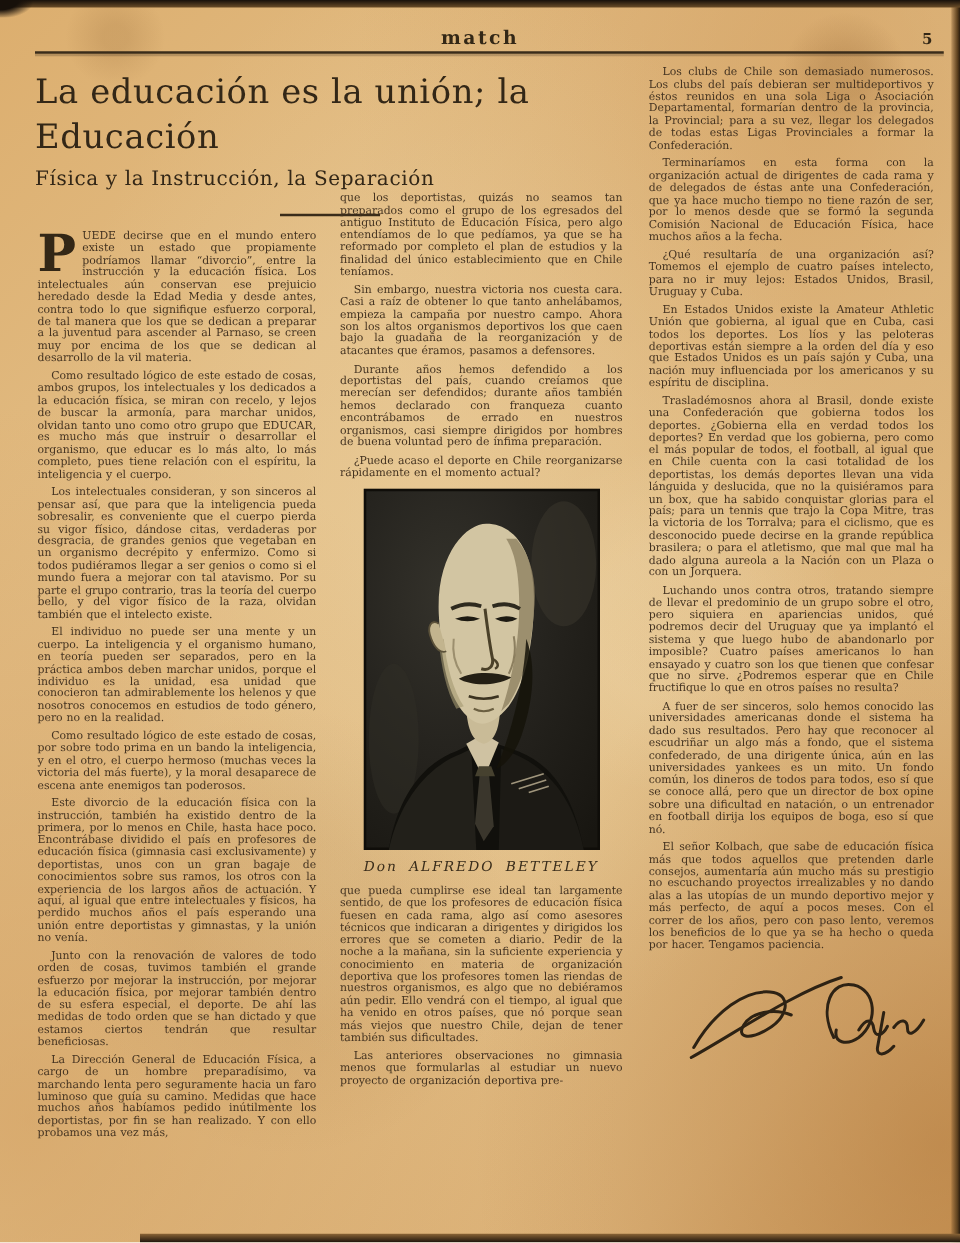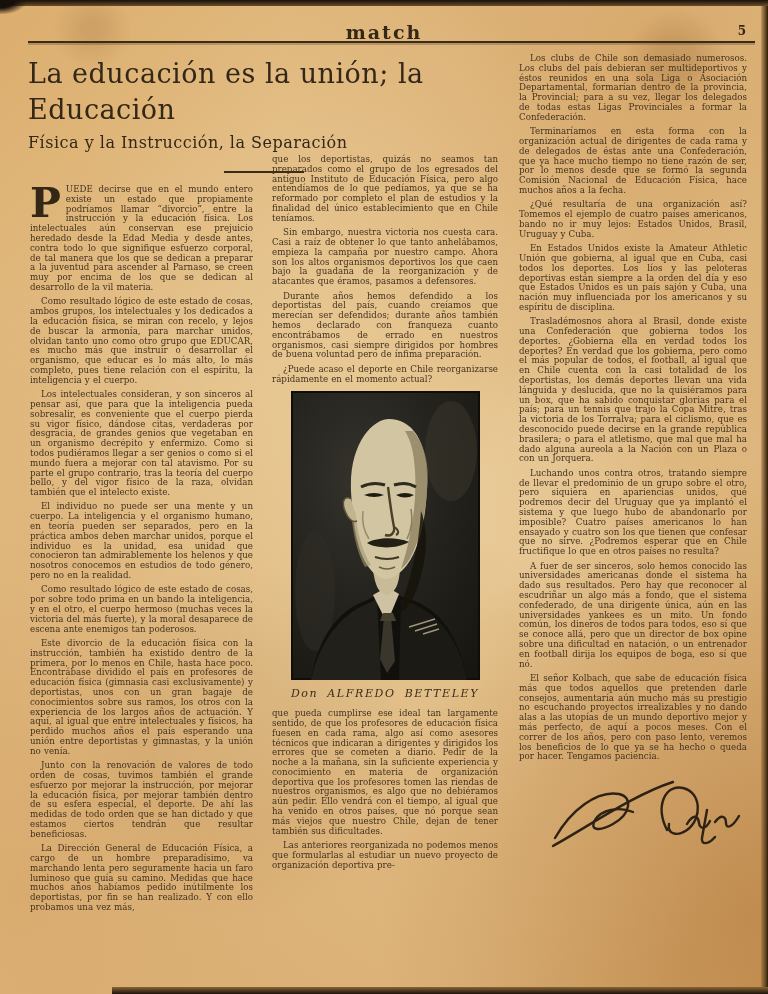--- a/index.html
+++ b/index.html
@@ -32,21 +32,21 @@
                  background:linear-gradient(#17100a, #6b4d28); z-index:5; }
   .edge-bottom { position:absolute; left:112px; right:0; bottom:0; height:7px;
                  background:linear-gradient(#8a6436, #1c130b); z-index:5; }
   .edge-right  { position:absolute; right:0; top:0; width:7px; height:994px;
                  background:linear-gradient(to right, rgba(120,80,40,.25), #5f421f 70%, #2a1c0e); z-index:4; }
   .edge-corner { position:absolute; left:0; top:0; width:26px; height:14px;
                  background:radial-gradient(ellipse at 0 0, #17100a 40%, rgba(23,16,10,0) 75%); z-index:6; }
 
   
   .masthead { position:absolute; top:21px; left:0; width:768px; text-align:center;
-              font-size:19px; font-weight:bold; letter-spacing:2px; color:#332716; }
+              font-size:15px; font-weight:bold; letter-spacing:2px; color:#332716; }
   .page-number { position:absolute; top:24px; right:22px; font-size:12px; font-weight:bold; color:#332716; }
   .header-rule { position:absolute; top:41px; left:28px; right:13px; height:2.4px;
                  background:#3a2c1a; box-shadow:0 2px 0 rgba(58,44,26,.25); }
 
   
   .headline { position:absolute; left:28px; top:56px; width:472px; text-align:left; color:#33271731; color:#332717; }
   .headline .l1 { font-size:27px; letter-spacing:.5px; line-height:36px; }
   .headline .l2 { font-size:16px; letter-spacing:.5px; line-height:30px; }
   .headline-rule { width:80px; height:2px; background:#3a2c1a; margin:13px auto 0; }
 
@@ -160,27 +160,27 @@
         <path d="M120,118 q3,16 -4,30" stroke="#7a6d4f" stroke-width="1.6" fill="none" opacity=".8"></path>
 
         <path d="M130,120 c8,20 6,50 -4,78 c-6,16 -14,24 -20,26 c14,-34 22,-70 24,-104 Z" fill="#151309" opacity=".85"></path>
 
         <path d="M118,236 l26,-8 m-20,12 l22,-7 m-14,10 l16,-5" stroke="#d8cba8" stroke-width="1.4" fill="none" opacity=".7"></path>
       </svg>
       <figcaption>Don  ALFREDO  BETTELEY</figcaption>
     </figure>
 
     <p>que pueda cumplirse ese ideal tan largamente sentido, de que los profesores de educación física fuesen en cada rama, algo así como asesores técnicos que indicaran a dirigentes y dirigidos los errores que se cometen a diario. Pedir de la noche a la mañana, sin la suficiente experiencia y conocimiento en materia de organización deportiva que los profesores tomen las riendas de nuestros organismos, es algo que no debiéramos aún pedir. Ello vendrá con el tiempo, al igual que ha venido en otros países, que nó porque sean más viejos que nuestro Chile, dejan de tener también sus dificultades.</p>
-    <p class="ind">Las anteriores reorganizada no podemos menos que formularlas al estudiar un nuevo proyecto de organización deportiva pre-</p>
+    <p class="ind">Las anteriores observaciones no gimnasia menos que formularlas al estudiar un nuevo proyecto de organización deportiva pre-</p>
   </div>
 
   <div class="col" id="col-right">
     <p class="ind">Los clubs de Chile son demasiado numerosos. Los clubs del país debieran ser multideportivos y éstos reunidos en una sola Liga o Asociación Departamental, formarían dentro de la provincia, la Provincial; para a su vez, llegar los delegados de todas estas Ligas Provinciales a formar la Confederación.</p>
     <p class="ind">Terminaríamos en esta forma con la organización actual de dirigentes de cada rama y de delegados de éstas ante una Confederación, que ya hace mucho tiempo no tiene razón de ser, por lo menos desde que se formó la segunda Comisión Nacional de Educación Física, hace muchos años a la fecha.</p>
-    <p class="ind">¿Qué resultaría de una organización así? Tomemos el ejemplo de cuatro países americanos, bando no ir muy lejos: Estados Unidos, Brasil, Uruguay y Cuba.</p>
+    <p class="ind">¿Qué resultaría de una organización así? Tomemos el ejemplo de cuatro países intelecto, para no ir muy lejos: Estados Unidos, Brasil, Uruguay y Cuba.</p>
     <p class="ind">En Estados Unidos existe la Amateur Athletic Unión que gobierna, al igual que en Cuba, casi todos los deportes. Los líos y las peloteras deportivas están siempre a la orden del día y eso que Estados Unidos es un país sajón y Cuba, una nación muy influenciada por los americanos y su espíritu de disciplina.</p>
     <p class="ind">Trasladémosnos ahora al Brasil, donde existe una Confederación que gobierna todos los deportes. ¿Gobierna ella en verdad todos los deportes? En verdad que los gobierna, pero como el más popular de todos, el football, al igual que en Chile cuenta con la casi totalidad de los deportistas, los demás deportes llevan una vida lánguida y deslucida, que no la quisiéramos para un box, que ha sabido conquistar glorias para el país; para un tennis que trajo la Copa Mitre, tras la victoria de los Torralva; para el ciclismo, que es desconocido puede decirse en la grande república brasilera; o para el atletismo, que mal que mal ha dado alguna aureola a la Nación con un Plaza o con un Jorquera.</p>
     <p class="ind">Luchando unos contra otros, tratando siempre de llevar el predominio de un grupo sobre el otro, pero siquiera en apariencias unidos, qué podremos decir del Uruguay que ya implantó el sistema y que luego hubo de abandonarlo por imposible? Cuatro países americanos lo han ensayado y cuatro son los que tienen que confesar que no sirve. ¿Podremos esperar que en Chile fructifique lo que en otros países no resulta?</p>
     <p class="ind">A fuer de ser sinceros, solo hemos conocido las universidades americanas donde el sistema ha dado sus resultados. Pero hay que reconocer al escudriñar un algo más a fondo, que el sistema confederado, de una dirigente única, aún en las universidades yankees es un mito. Un fondo común, los dineros de todos para todos, eso sí que se conoce allá, pero que un director de box opine sobre una dificultad en natación, o un entrenador en football dirija los equipos de boga, eso sí que nó.</p>
     <p class="ind">El señor Kolbach, que sabe de educación física más que todos aquellos que pretenden darle consejos, aumentaría aún mucho más su prestigio no escuchando proyectos irrealizables y no dando alas a las utopías de un mundo deportivo mejor y más perfecto, de aquí a pocos meses. Con el correr de los años, pero con paso lento, veremos los beneficios de lo que ya se ha hecho o queda por hacer. Tengamos paciencia.</p>
 
     <div class="signature-wrap">
       <svg viewBox="0 0 196 92">
         <g fill="none" stroke="#2d2214" stroke-width="2.4" stroke-linecap="round">
           <path d="M6,66 C22,38 48,18 70,22 C84,25 82,42 64,52 C50,60 40,58 46,48 C52,38 70,34 84,40"></path>

